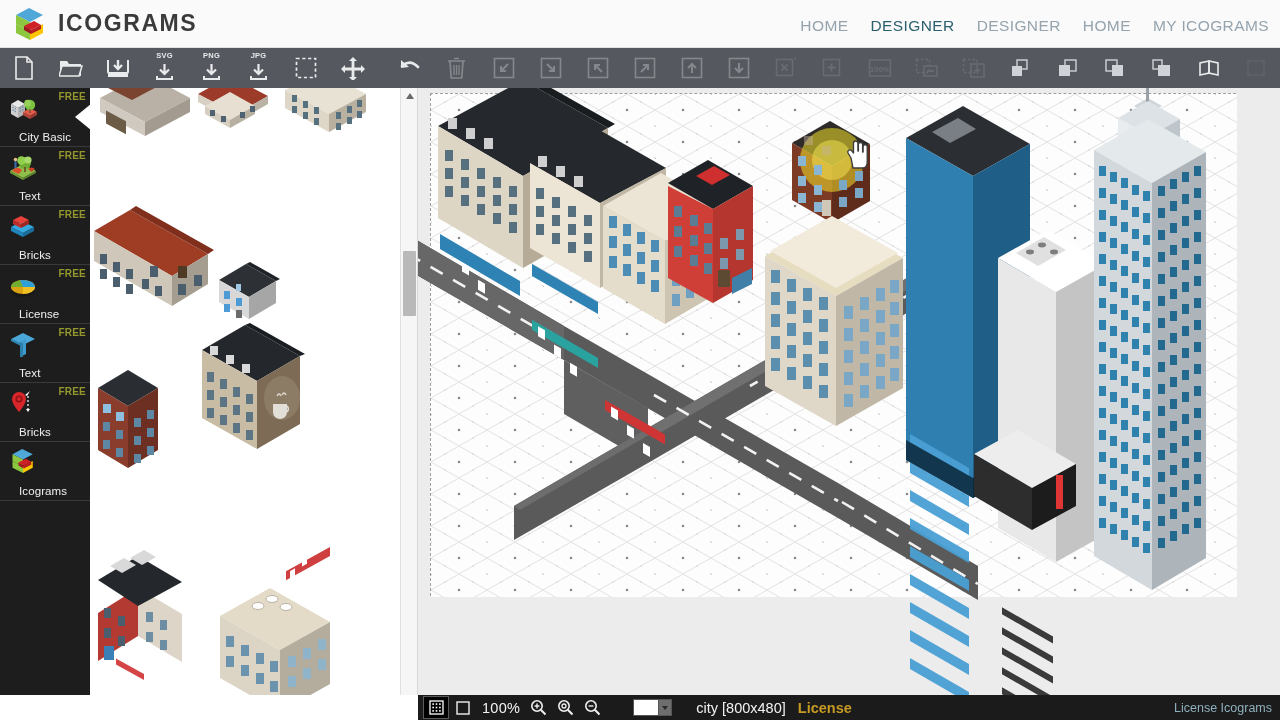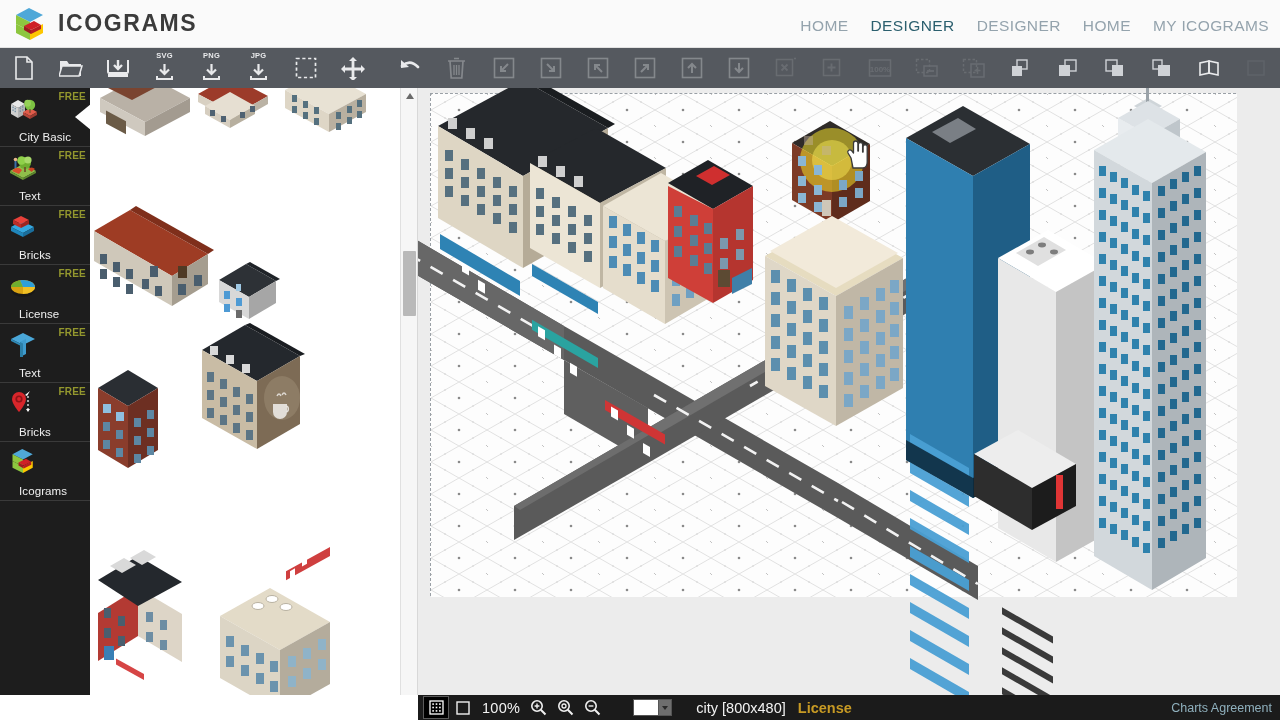--- a/index.html
+++ b/index.html
@@ -1368,16 +1368,16 @@
           <path d="M10.8 10.8 L15.5 15.5" stroke="#f0f0f0" stroke-width="2"></path>
           <path d="M4.6 7 h4.8" stroke="#f0f0f0" stroke-width="1.4"></path>
         </svg>
     </div>
     <div class="sb-swatch"></div>
     <div class="sb-swatch-arrow">
         <i></i>
       </div>
     <div class="sb-doc">city [800x480]</div>
     <div class="sb-mod">License</div>
-    <div class="sb-license">Charts Agreement</div>
+    <div class="sb-license">License Icograms</div>
   </div>
 
 </div>
 
 </body></html>

